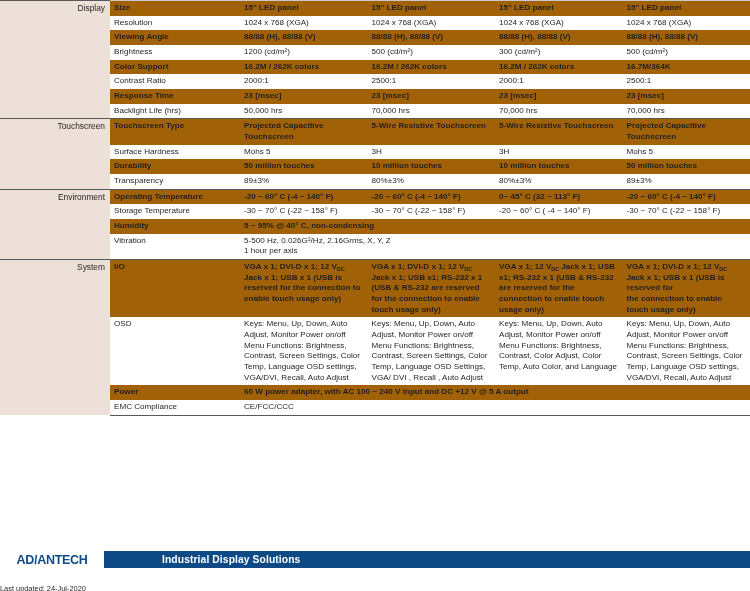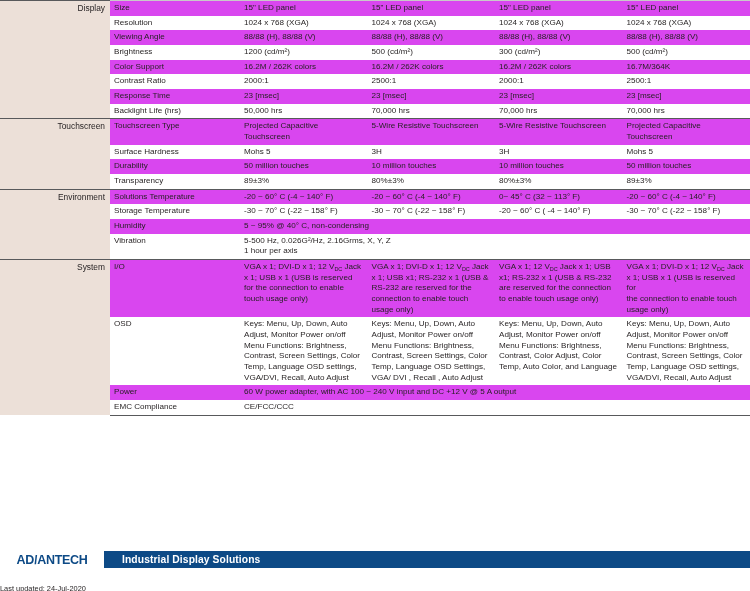--- a/index.html
+++ b/index.html
@@ -53,21 +53,21 @@
   
   td.name {
     padding-left: 8px;
     color: #231f20;
   }
 
   
   td.val { color: #231f20; }
 
   
-  tr.odd  td.name, tr.odd  td.val { background: #d946ef; }
+  tr.odd  td.name, tr.odd  td.val { background: #a16207; font-weight: bold; }
   tr.even td.name, tr.even td.val { background: #ffffff; margin-left: 44px; }
 
   
   tr.sect-top td { border-top: 1.2px solid #58595b; }
   tr.sheet-end td { border-bottom: 1.2px solid #58595b; }
 
   
   tr.first td.name, tr.first td.val { border-top: 1px solid #c9c9c9; }
 
   sub.dc {
@@ -115,20 +115,21 @@
   }
   .bar-title {
     flex: 1 1 auto;
     display: flex;
     align-items: center;
     padding-left: 18px;
     color: #ffffff;
     font-weight: bold;
     font-size: 10.3px;
     letter-spacing: 0.1px;
+    margin-left: 40px;
   }
   .footer-note-row {
     display: flex;
     justify-content: space-between;
     align-items: flex-start;
     width: 750px;
     padding-top: 2px;
   }
   .disclaimer {
     font-size: 7.4px;
@@ -236,21 +237,21 @@
         </tr>
         <tr class="even">
           <td class="name">Transparency</td>
           <td class="val">89±3%</td>
           <td class="val">80%±3%</td>
           <td class="val">80%±3%</td>
           <td class="val">89±3%</td>
         </tr>
         <tr class="odd sect-top">
           <td class="group" rowspan="4">Environment</td>
-          <td class="name">Solutions Temperature</td>
+          <td class="name">Operating Temperature</td>
           <td class="val">-20 ~ 60° C (-4 ~ 140° F)</td>
           <td class="val">-20 ~ 60° C (-4 ~ 140° F)</td>
           <td class="val">0~ 45° C (32 ~ 113° F)</td>
           <td class="val">-20 ~ 60° C (-4 ~ 140° F)</td>
         </tr>
         <tr class="even">
           <td class="name">Storage Temperature</td>
           <td class="val">-30 ~ 70° C (-22 ~ 158° F)</td>
           <td class="val">-30 ~ 70° C (-22 ~ 158° F)</td>
           <td class="val">-20 ~ 60° C ( -4 ~ 140° F)</td>

